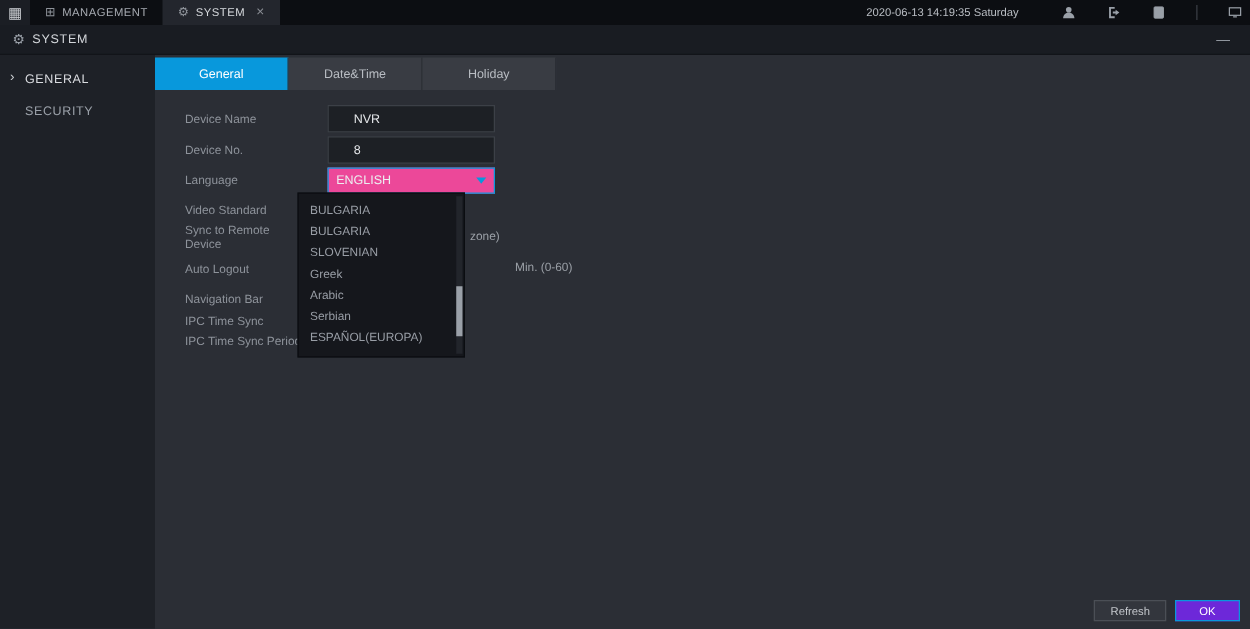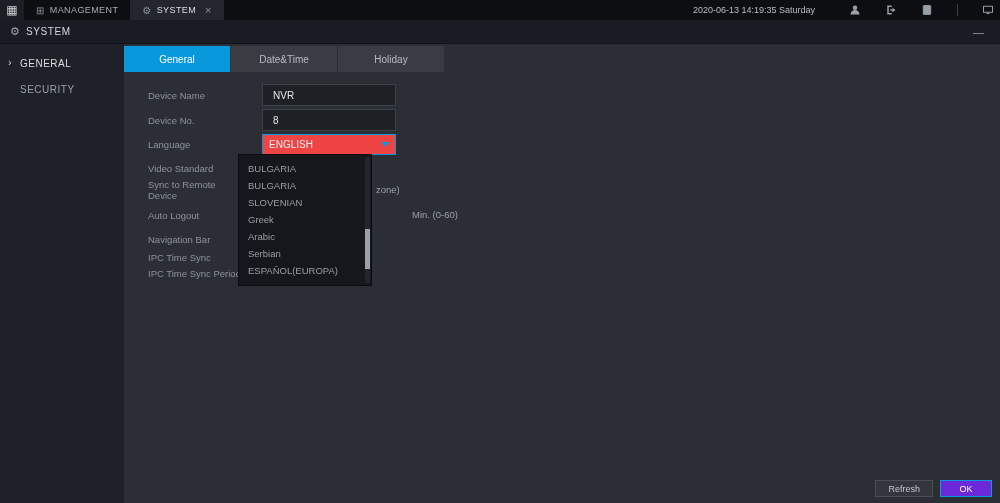--- a/index.html
+++ b/index.html
@@ -42,22 +42,22 @@
   .content { position:relative; flex:1; background:#2b2e35; }
   
   .tabs { position:absolute; top:2px; left:0; display:flex; }
   .tab { width:107px; height:26px; display:flex; align-items:center; justify-content:center;
          font-size:10px; color:#b9bdc3; background:#393c43; border-right:1px solid #2b2e35; cursor:pointer; }
   .tab.active { background:#0898dc; color:#ffffff; }
   
   .row { position:absolute; left:24px; height:22px; display:flex; align-items:center;gap:24px; }
   .lbl { width:90px; font-size:9.5px; color:#8e939b; }
   .inp { width:134px; height:22px; background:#1d2025; border:1px solid #3c4047;
-         color:#e4e6e9; font-size:10px; padding:0 10px; display:flex; align-items:center; }
-  .select { width:134px; height:21px; border:1px solid #0898dc; background:#ef4444;
+         color:#e4e6e9; font-size:10px; padding:0 20px; display:flex; align-items:center; }
+  .select { width:134px; height:21px; border:1px solid #0898dc; background:#ec4899;
             color:#eceef0; font-size:10px; display:flex; align-items:center; padding:0 6px; cursor:pointer; }
   .caret { margin-left:auto; width:0; height:0; border-left:4px solid transparent;
            border-right:4px solid transparent; border-top:5px solid #0898dc; }
   .suffix { position:absolute; font-size:9.5px; color:#9ba0a7; line-height:22px; height:22px; }
   
   .dropdown { position:absolute; left:114px; top:110px; width:134px; background:#15171c;
               border:1px solid #0b0d11; padding:5px 0 6px 0; z-index:5; }
   .opt { height:17px; line-height:17px; padding-left:9px; font-size:9.5px; color:#999ea6; cursor:pointer; }
   .dd-track { position:absolute; right:1px; top:2px; bottom:2px; width:5px; background:#22252b; }
   .dd-thumb { position:absolute; right:1px; width:5px; top:57%; height:31%; background:#9aa0a8; cursor:pointer; }

